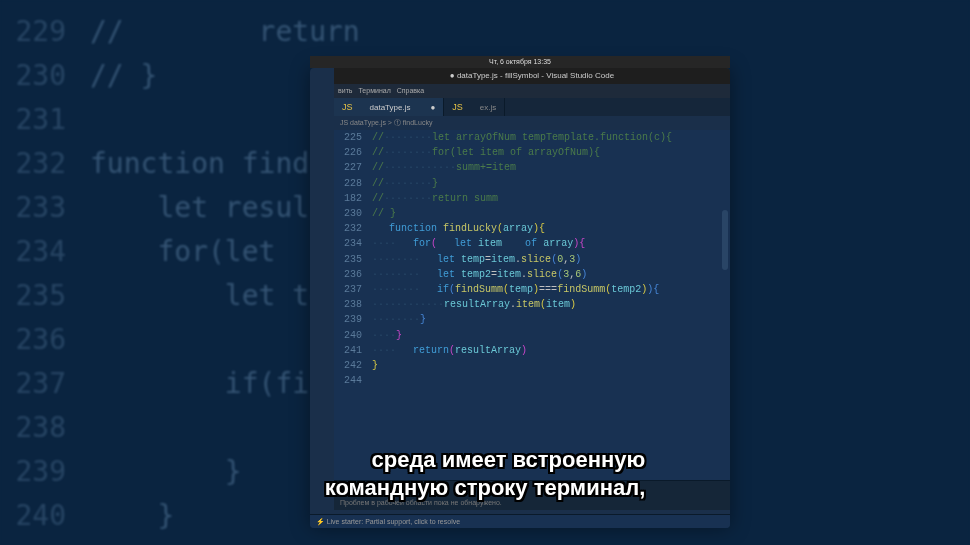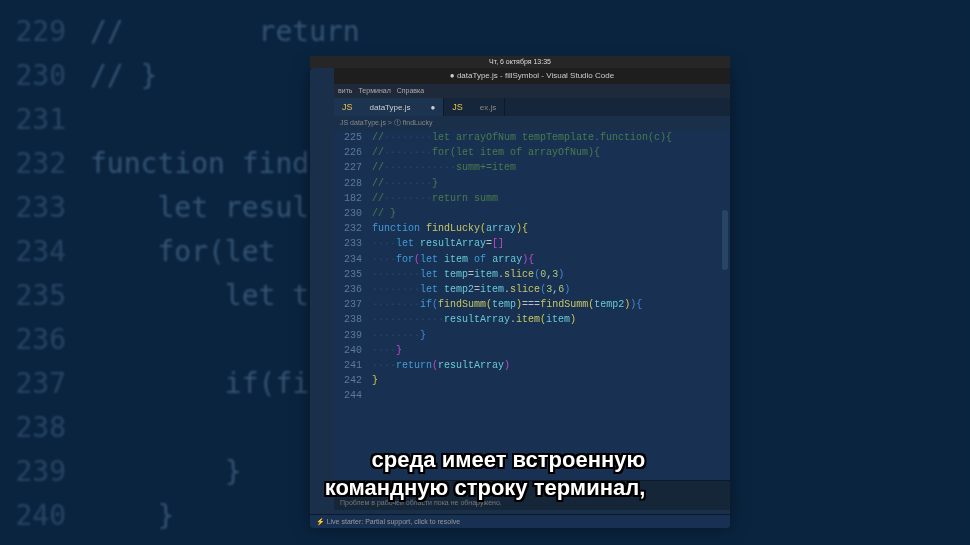--- a/index.html
+++ b/index.html
@@ -119,21 +119,21 @@
     width: 38px;
     text-align: right;
     padding-right: 10px;
     color: #5a7a9a;
     user-select: none;
     flex-shrink: 0;
   }
   .line-content { flex: 1; }
   .c-indent { color: #2a4a6a; }
   .c-comment { color: #4a7a4a; }
-  .c-kw { color: #409cd6; }
+  .c-kw { color: #409cd6; margin-left: 17px; }
   .c-fn { color: #c8c866; }
   .c-var { color: #6ac8d6; }
   .c-num { color: #a8c878; }
   .c-punc { color: #c0c0c0; }
   .c-paren1 { color: #d6c846; }
   .c-paren2 { color: #c846c8; }
   .c-paren3 { color: #4686d6; }
   .c-op { color: #c0c0c0; }
 
   .problems-bar {
@@ -270,21 +270,20 @@
     <span>JS dataType.js &gt; ⓕ findLucky</span>
   </div>
   <div class="editor" id="editor">
     <div class="code-line"><div class="line-gutter">225</div><div class="line-content"><span class="c-comment">//</span><span class="c-indent">········</span><span class="c-comment">let arrayOfNum tempTemplate.function(c){</span></div></div>
       <div class="code-line"><div class="line-gutter">226</div><div class="line-content"><span class="c-comment">//</span><span class="c-indent">········</span><span class="c-comment">for(let item of arrayOfNum){</span></div></div>
       <div class="code-line"><div class="line-gutter">227</div><div class="line-content"><span class="c-comment">//</span><span class="c-indent">············</span><span class="c-comment">summ+=item</span></div></div>
       <div class="code-line"><div class="line-gutter">228</div><div class="line-content"><span class="c-comment">//</span><span class="c-indent">········</span><span class="c-comment">}</span></div></div>
       <div class="code-line"><div class="line-gutter">182</div><div class="line-content"><span class="c-comment">//</span><span class="c-indent">········</span><span class="c-comment">return summ</span></div></div>
       <div class="code-line"><div class="line-gutter">230</div><div class="line-content"><span class="c-comment">// }</span></div></div>
       <div class="code-line"><div class="line-gutter">232</div><div class="line-content"><span class="c-kw">function</span> <span class="c-fn">findLucky</span><span class="c-paren1">(</span><span class="c-var">array</span><span class="c-paren1">)</span><span class="c-paren1">{</span></div></div>
-      <div class="code-line"><div class="line-gutter">233</div><div class="line-content"><span class="c-indent">····</span><span class="c-kw">let</span> <span class="c-var">resultArray</span><span class="c-op">=</span><span class="c-paren2">[</span><span class="c-paren2">]</span></div></div>
       <div class="code-line"><div class="line-gutter">234</div><div class="line-content"><span class="c-indent">····</span><span class="c-kw">for</span><span class="c-paren2">(</span><span class="c-kw">let</span> <span class="c-var">item</span> <span class="c-kw">of</span> <span class="c-var">array</span><span class="c-paren2">)</span><span class="c-paren2">{</span></div></div>
       <div class="code-line"><div class="line-gutter">235</div><div class="line-content"><span class="c-indent">········</span><span class="c-kw">let</span> <span class="c-var">temp</span><span class="c-op">=</span><span class="c-var">item</span><span class="c-punc">.</span><span class="c-fn">slice</span><span class="c-paren3">(</span><span class="c-num">0</span><span class="c-punc">,</span><span class="c-num">3</span><span class="c-paren3">)</span></div></div>
       <div class="code-line"><div class="line-gutter">236</div><div class="line-content"><span class="c-indent">········</span><span class="c-kw">let</span> <span class="c-var">temp2</span><span class="c-op">=</span><span class="c-var">item</span><span class="c-punc">.</span><span class="c-fn">slice</span><span class="c-paren3">(</span><span class="c-num">3</span><span class="c-punc">,</span><span class="c-num">6</span><span class="c-paren3">)</span></div></div>
       <div class="code-line"><div class="line-gutter">237</div><div class="line-content"><span class="c-indent">········</span><span class="c-kw">if</span><span class="c-paren3">(</span><span class="c-fn">findSumm</span><span class="c-paren1">(</span><span class="c-var">temp</span><span class="c-paren1">)</span><span class="c-op">===</span><span class="c-fn">findSumm</span><span class="c-paren1">(</span><span class="c-var">temp2</span><span class="c-paren1">)</span><span class="c-paren3">)</span><span class="c-paren3">{</span></div></div>
       <div class="code-line"><div class="line-gutter">238</div><div class="line-content"><span class="c-indent">············</span><span class="c-var">resultArray</span><span class="c-punc">.</span><span class="c-fn">item</span><span class="c-paren1">(</span><span class="c-var">item</span><span class="c-paren1">)</span></div></div>
       <div class="code-line"><div class="line-gutter">239</div><div class="line-content"><span class="c-indent">········</span><span class="c-paren3">}</span></div></div>
       <div class="code-line"><div class="line-gutter">240</div><div class="line-content"><span class="c-indent">····</span><span class="c-paren2">}</span></div></div>
       <div class="code-line"><div class="line-gutter">241</div><div class="line-content"><span class="c-indent">····</span><span class="c-kw">return</span><span class="c-paren2">(</span><span class="c-var">resultArray</span><span class="c-paren2">)</span></div></div>
       <div class="code-line"><div class="line-gutter">242</div><div class="line-content"><span class="c-paren1">}</span></div></div>
       <div class="code-line"><div class="line-gutter">244</div><div class="line-content"></div></div>

